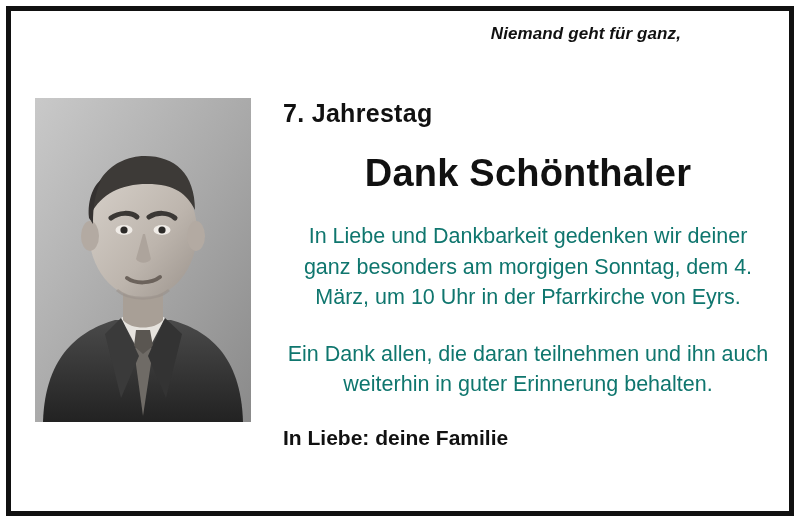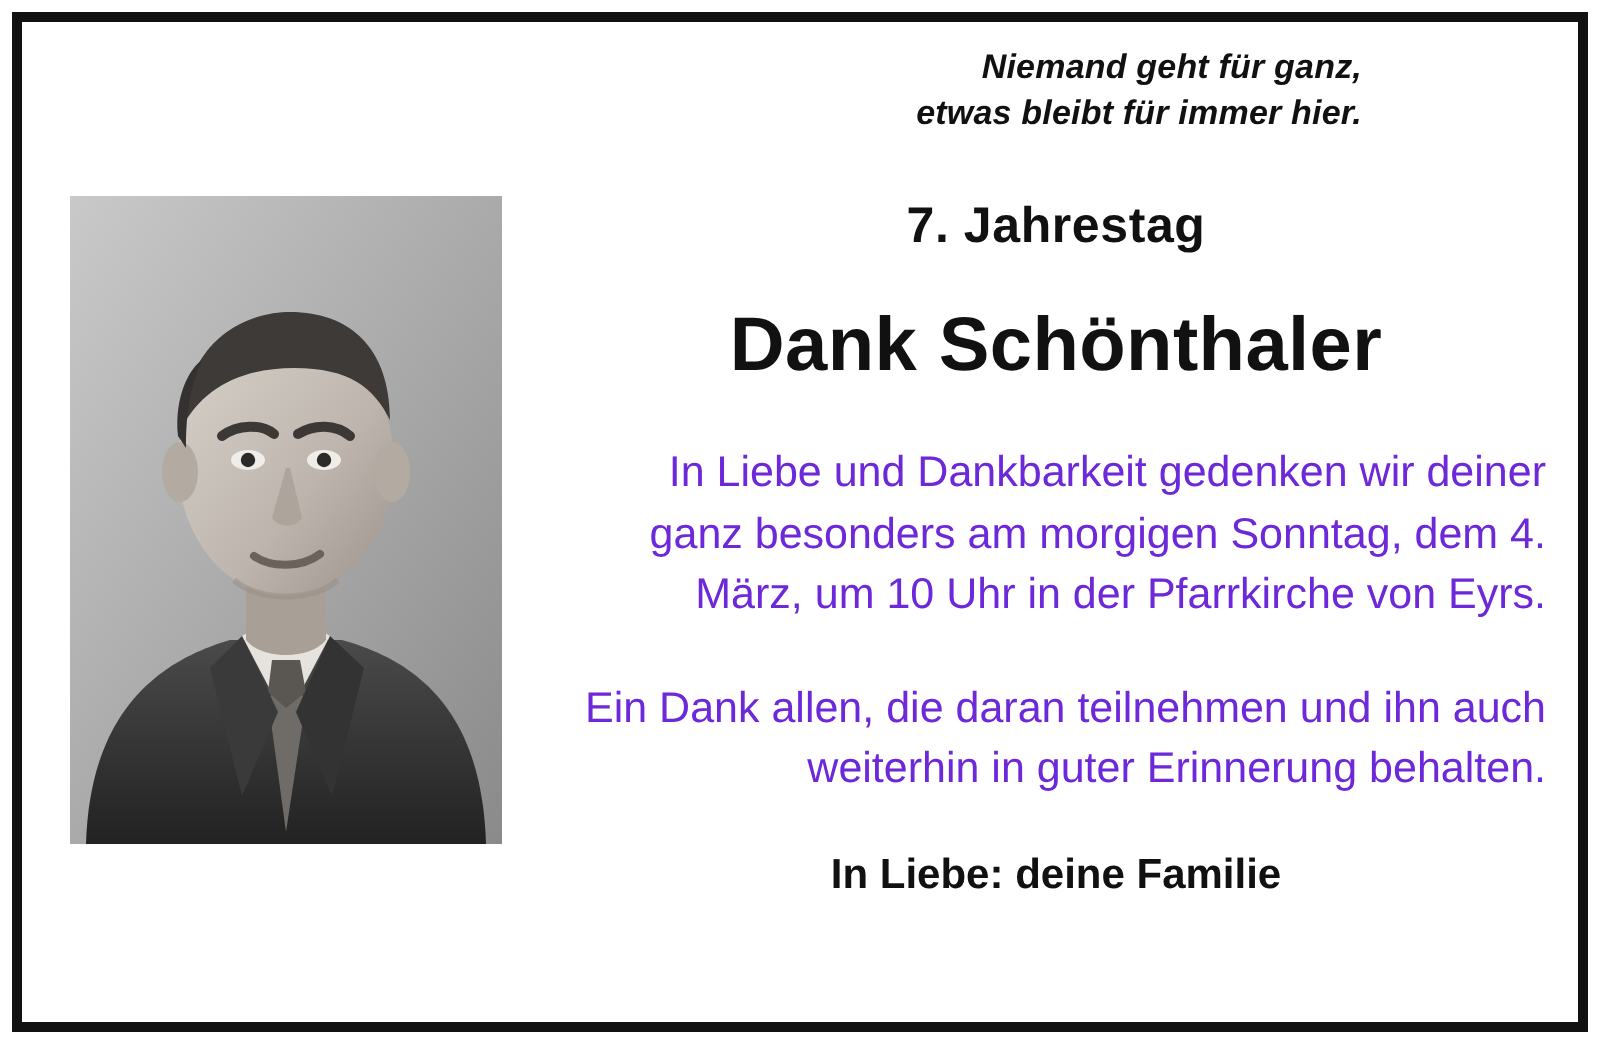--- a/index.html
+++ b/index.html
@@ -62,62 +62,61 @@
   .portrait svg {
     display: block;
   }
   .content {
     position: absolute;
     left: 272px;
     top: 88px;
     width: 490px;
   }
   .anniversary {
-    text-align: center;
+    text-align: left;
     font-size: 25px;
     font-weight: bold;
     color: #111111;
     letter-spacing: 0.3px;
   }
   .name {
     text-align: center;
     font-size: 38px;
     font-weight: bold;
     color: #111111;
     margin-top: 24px;
     letter-spacing: 0.2px;
   }
   .para {
     font-size: 21.5px;
     line-height: 1.42;
-    color: #6d28d9;
+    color: #0f766e;
     margin-top: 26px;
-    text-align: right;
+    text-align: center;
   }
   .para.second {
     margin-top: 26px;
   }
   .signature {
     margin-top: 26px;
-    text-align: center;
+    text-align: left;
     font-size: 21px;
     font-weight: bold;
     color: #111111;
   }
 </style>
 </head>
 <body>
 
 <div class="page">
   <div class="border-frame"></div>
   <div class="inner">
 
     <div class="epitaph">
       <div>Niemand geht für ganz,</div>
-      <div>etwas bleibt für immer hier.</div>
     </div>
 
     <div class="portrait">
       <svg width="216" height="324" viewBox="0 0 216 324" xmlns="http://www.w3.org/2000/svg">
         <defs>
           <linearGradient id="bgGrad" x1="0" y1="0" x2="1" y2="1">
             <stop offset="0%" stop-color="#c9c9c9"></stop>
             <stop offset="55%" stop-color="#a7a7a7"></stop>
             <stop offset="100%" stop-color="#8a8a8a"></stop>
           </linearGradient>

